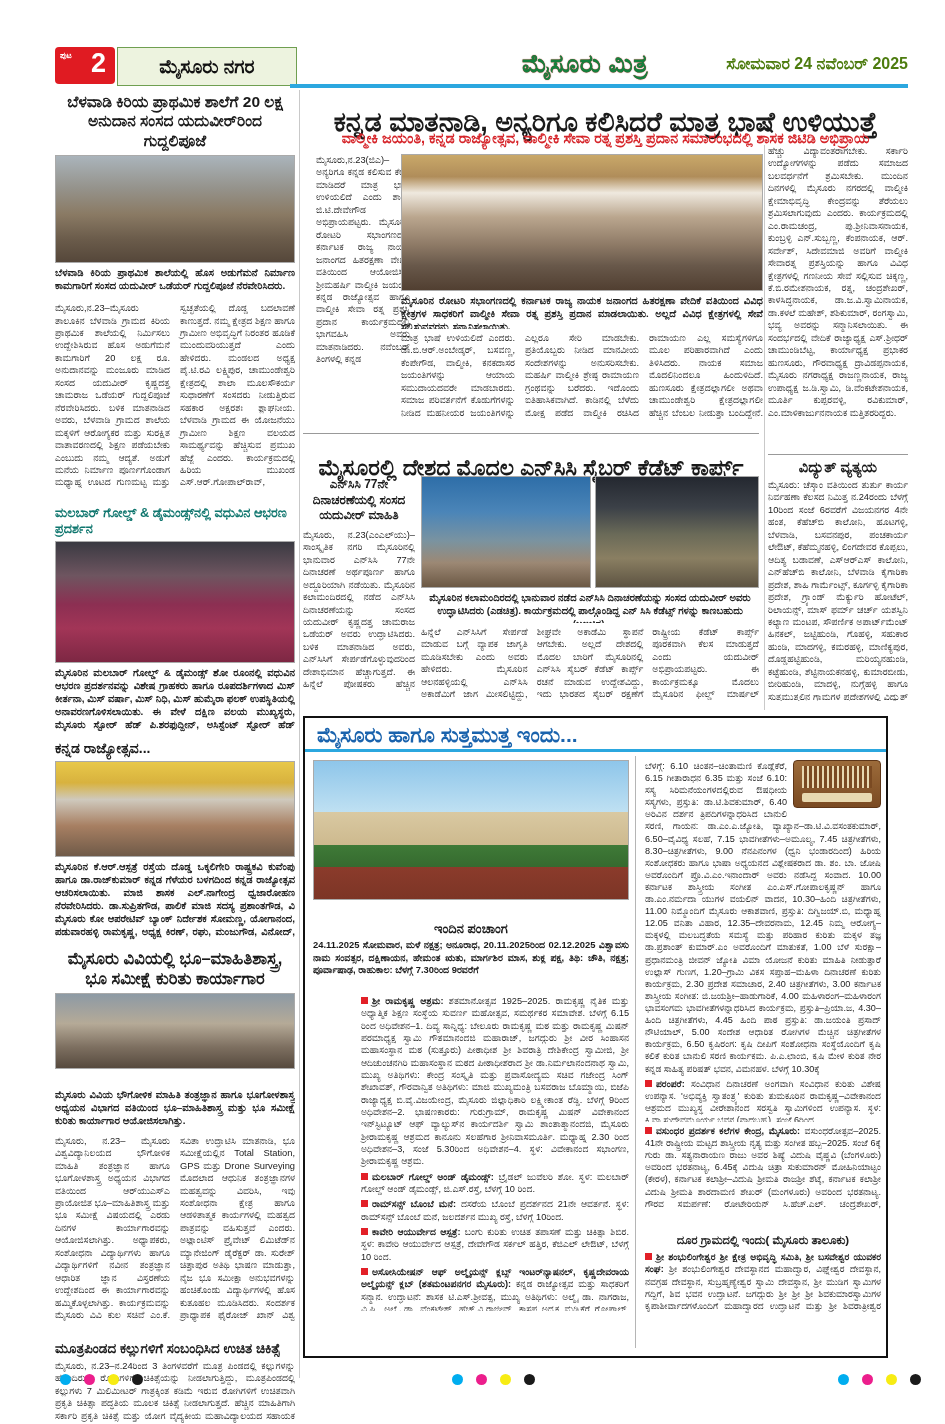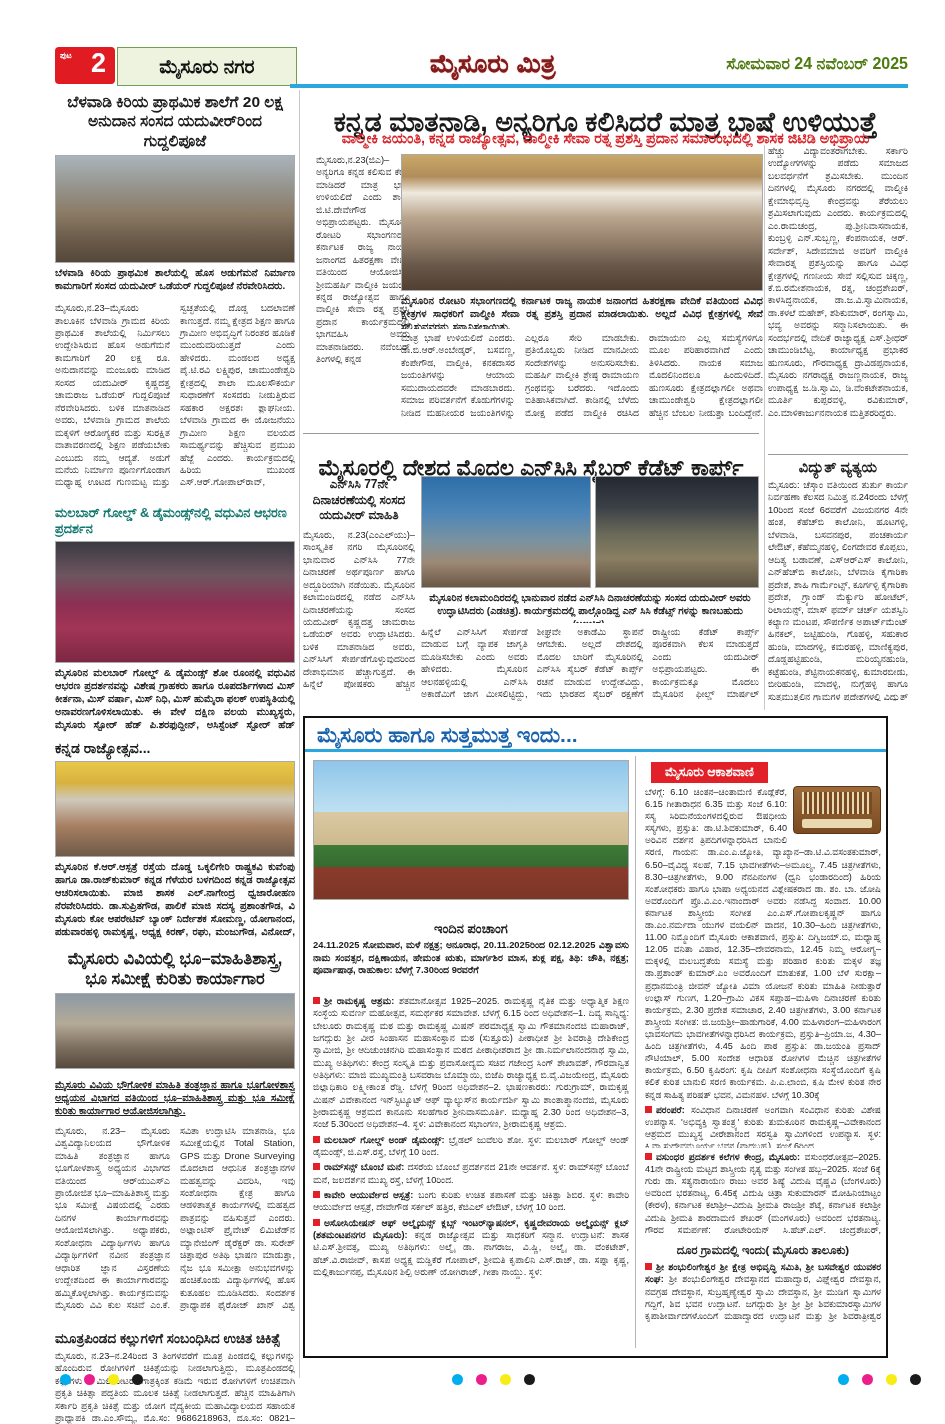--- a/index.html
+++ b/index.html
@@ -7,22 +7,22 @@
     font-family:"Liberation Sans","DejaVu Sans",sans-serif;color:#1a1a1a;overflow:hidden;}
   .abs{position:absolute;}
   .jz{text-align:justify;}
   .ov{overflow:hidden;}
   
   .badge{left:55px;top:47px;width:60px;height:37px;background:#e01b22;border-radius:4px;color:#fff;}
   .badge .pg-word{position:absolute;left:5px;top:4px;font-size:8px;font-weight:700;}
   .badge .pg-num{position:absolute;right:9px;top:1px;font-size:27px;font-weight:700;}
   .secbox{left:117px;top:47px;width:178px;height:37px;background:#edf3df;border:1.5px solid #6f9f50;
     display:flex;align-items:center;justify-content:center;font-size:19px;font-weight:700;color:#111;}
-  .masthead{left:430px;top:49px;width:310px;text-align:left;font-size:25px;font-weight:700;
-    color:#7f1d1d;letter-spacing:.5px;text-shadow:0 0 1px #a00;}
+  .masthead{left:430px;top:49px;width:310px;text-align:center;font-size:25px;font-weight:700;
+    color:#15803d;letter-spacing:.5px;text-shadow:0 0 1px #a00;}
   .dateline{right:37px;top:55px;font-size:16px;font-weight:700;color:#4d7c0f;}
   .blue-rule{left:290px;top:84px;width:618px;height:3.5px;background:#2ba7df;}
   .vdiv{width:1px;background:#c9c9c9;}
   .hdiv{height:1px;background:#999;}
   
   .ph{background:#888;border:1px solid #aaa;box-sizing:border-box;}
   .p-ground{background:linear-gradient(180deg,#aab4bb 0%,#95938c 30%,#8a7a64 55%,#6b5c4b 78%,#55473a 100%);}
   .p-stage{background:linear-gradient(180deg,#c9a869 0%,#b08d5a 16%,#efe9df 28%,#baa68e 46%,#8f7b67 66%,#68584a 82%,#513f31 100%);}
   .p-jewel{background:linear-gradient(180deg,#3a3a42 0%,#6e5560 28%,#8c2f52 52%,#a23557 72%,#7d2743 100%);}
   .p-raj{background:linear-gradient(180deg,#e8c84a 0%,#d8b23e 22%,#cfc9bd 40%,#a77f62 68%,#6f5a48 100%);}
@@ -58,37 +58,37 @@
   .ncc-cap{left:421px;top:591px;width:338px;height:32px;text-align:center;}
   .ncc-cols{left:421px;top:626px;width:338px;height:80px;column-count:3;column-gap:9px;}
   
   .bbox{left:303px;top:716px;width:585px;height:642px;border:2px solid #111;box-sizing:border-box;background:#fff;}
   .bb-title{padding:5px 12px 2px;font-size:21px;font-weight:700;color:#1a63ad;}
   .bb-rule{height:3px;background:#2ba7df;}
   .bb-left{left:8px;top:42px;width:316px;}
   .panch-title{text-align:center;font-weight:700;font-size:13px;margin:21px 0 2px;}
   .panch-text{font-size:9.4px;font-weight:600;line-height:1.35;height:52px;}
   .events{font-size:9.2px;line-height:1.34;height:316px;margin-top:4px;}
-  .ev{margin-bottom:3px;}
+  .ev{margin-bottom:3px;margin-left:48px;}
   .bullet{display:inline-block;width:7px;height:7px;background:#e22028;margin-right:4px;}
   .lead{font-weight:700;}
   .bb-div{left:330px;top:38px;bottom:8px;width:1px;background:#b5b5b5;}
   .bb-right{left:340px;top:42px;width:236px;font-size:9.1px;line-height:1.33;}
   .ak-row{position:relative;height:26px;}
   .ak-title{position:absolute;left:6px;top:2px;background:#e22028;color:#fff;font-weight:700;
     font-size:12.5px;padding:2px 14px;}
   .ak-body{text-align:justify;height:300px;overflow:hidden;}
   .radio{float:right;width:86px;height:46px;margin:0 0 3px 6px;position:relative;
     background:linear-gradient(180deg,#9c6b3a,#7a4a22);border:1px solid #5d3517;border-radius:4px;}
   .radio-grill{position:absolute;left:8px;right:8px;top:5px;height:22px;
     background:repeating-linear-gradient(90deg,#e8d9b0 0 2px,#7a4a22 2px 5px);}
   .radio-dial{position:absolute;left:8px;right:8px;bottom:5px;height:9px;background:#e8d9b0;border-radius:2px;}
   .runover{margin-top:3px;}
   .item-para{overflow:hidden;text-align:justify;margin-top:3px;}
-  .taluk-head{text-align:center;font-weight:700;font-size:11.5px;margin:4px 0 2px;}
+  .taluk-head{text-align:center;font-weight:700;font-size:11.5px;margin:20px 0 2px;}
   
   .dots{display:flex;gap:13px;}
   .dot{width:11px;height:11px;border-radius:50%;}
   .c{background:#00adef;} .m{background:#ec1e8c;} .y{background:#f7ec13;} .k{background:#1a1a1a;}
 </style>
 </head>
 <body>
 
 <div id="canvas">
 
@@ -112,21 +112,21 @@
     <div class="cap jz" style="height:32px;margin:3px 0 4px;">ಬೆಳವಾಡಿ ಕಿರಿಯ ಪ್ರಾಥಮಿಕ ಶಾಲೆಯಲ್ಲಿ ಹೊಸ ಅಡುಗೆಮನೆ ನಿರ್ಮಾಣ ಕಾಮಗಾರಿಗೆ ಸಂಸದ ಯದುವೀರ್ ಒಡೆಯರ್ ಗುದ್ದಲಿಪೂಜೆ ನೆರವೇರಿಸಿದರು.</div>
     <div class="body two-col jz ov" style="height:196px;">ಮೈಸೂರು,ನ.23–ಮೈಸೂರು ತಾಲೂಕಿನ ಬೆಳವಾಡಿ ಗ್ರಾಮದ ಕಿರಿಯ ಪ್ರಾಥಮಿಕ ಶಾಲೆಯಲ್ಲಿ ನಿರ್ಮಿಸಲು ಉದ್ದೇಶಿಸಿರುವ ಹೊಸ ಅಡುಗೆಮನೆ ಕಾಮಗಾರಿಗೆ 20 ಲಕ್ಷ ರೂ. ಅನುದಾನವನ್ನು ಮಂಜೂರು ಮಾಡಿದ ಸಂಸದ ಯದುವೀರ್ ಕೃಷ್ಣದತ್ತ ಚಾಮರಾಜ ಒಡೆಯರ್ ಗುದ್ದಲಿಪೂಜೆ ನೆರವೇರಿಸಿದರು. ಬಳಿಕ ಮಾತನಾಡಿದ ಅವರು, ಬೆಳವಾಡಿ ಗ್ರಾಮದ ಶಾಲೆಯ ಮಕ್ಕಳಿಗೆ ಆರೋಗ್ಯಕರ ಮತ್ತು ಸುರಕ್ಷಿತ ವಾತಾವರಣದಲ್ಲಿ ಶಿಕ್ಷಣ ಪಡೆಯಬೇಕು ಎಂಬುದು ನಮ್ಮ ಆದ್ಯತೆ. ಅಡುಗೆ ಮನೆಯ ನಿರ್ಮಾಣ ಪೂರ್ಣಗೊಂಡಾಗ ಮಧ್ಯಾಹ್ನ ಊಟದ ಗುಣಮಟ್ಟ ಮತ್ತು ಸ್ವಚ್ಛತೆಯಲ್ಲಿ ದೊಡ್ಡ ಬದಲಾವಣೆ ಕಾಣುತ್ತದೆ. ನಮ್ಮ ಕ್ಷೇತ್ರದ ಶಿಕ್ಷಣ ಹಾಗೂ ಗ್ರಾಮೀಣ ಅಭಿವೃದ್ಧಿಗೆ ನಿರಂತರ ಹೂಡಿಕೆ ಮುಂದುವರಿಯುತ್ತದೆ ಎಂದು ಹೇಳಿದರು. ಮಂಡಲದ ಅಧ್ಯಕ್ಷ ಪೈ.ಟಿ.ರವಿ ಲಕ್ಷ್ಮಿಪುರ, ಚಾಮುಂಡೇಶ್ವರಿ ಕ್ಷೇತ್ರದಲ್ಲಿ ಶಾಲಾ ಮೂಲಸೌಕರ್ಯ ಸುಧಾರಣೆಗೆ ಸಂಸದರು ನೀಡುತ್ತಿರುವ ಸಹಕಾರ ಅಕ್ಷರಶಃ ಶ್ಲಾಘನೀಯ. ಬೆಳವಾಡಿ ಗ್ರಾಮದ ಈ ಯೋಜನೆಯು ಗ್ರಾಮೀಣ ಶಿಕ್ಷಣ ವಲಯದ ಸಾಮರ್ಥ್ಯವನ್ನು ಹೆಚ್ಚಿಸುವ ಪ್ರಮುಖ ಹೆಜ್ಜೆ ಎಂದರು. ಕಾರ್ಯಕ್ರಮದಲ್ಲಿ ಹಿರಿಯ ಮುಖಂಡ ಎಸ್.ಆರ್.ಗೋಪಾಲ್‌ರಾವ್, ಮೋನಿಕಾ, ಕೊಡಗಳ್ಳಿ ದೇವಮ್ಮ, ಸುನಿಲ್, ಮಹಾಶಕ್ತಿ ಕೇಂದ್ರದ ಅಧ್ಯಕ್ಷ ಕುಮಾರ್, ಶರತ್, ಮೋಹನಗೌಡ, ನಂಜುಂಡೇಗೌಡ, ಬೆಳವಾಡಿ ಮಂಜುನಾಥ್, ಬಸವಣ್ಣ, ಯೋಗೇಶ್ ಇನ್ನಿತರರಿದ್ದರು.</div>
     <div class="mal-head">ಮಲಬಾರ್ ಗೋಲ್ಡ್ &amp; ಡೈಮಂಡ್ಸ್‌ನಲ್ಲಿ ವಧುವಿನ ಆಭರಣ ಪ್ರದರ್ಶನ</div>
     <div class="ph p-jewel" style="height:122px;"></div>
     <div class="cap jz ov" style="height:66px;margin-top:3px;">ಮೈಸೂರಿನ ಮಲಬಾರ್ ಗೋಲ್ಡ್ &amp; ಡೈಮಂಡ್ಸ್ ಶೋ ರೂಂನಲ್ಲಿ ವಧುವಿನ ಆಭರಣ ಪ್ರದರ್ಶನವನ್ನು ವಿಶೇಷ ಗ್ರಾಹಕರು ಹಾಗೂ ರೂಪದರ್ಶಿಗಳಾದ ಮಿಸ್ ಕೀರ್ತನಾ, ಮಿಸ್ ವರ್ಷಾ, ಮಿಸ್ ನಿಧಿ, ಮಿಸ್ ಹುಮೈರಾ ಫಲಕ್ ಉಪಸ್ಥಿತಿಯಲ್ಲಿ ಅನಾವರಣಗೊಳಿಸಲಾಯಿತು. ಈ ವೇಳೆ ದಕ್ಷಿಣ ವಲಯ ಮುಖ್ಯಸ್ಥರು, ಮೈಸೂರು ಸ್ಟೋರ್ ಹೆಡ್ ಪಿ.ಶರಫುದ್ದೀನ್, ಅಸಿಸ್ಟೆಂಟ್ ಸ್ಟೋರ್ ಹೆಡ್ ಮೊಹಮ್ಮದ್ ಅನ್ವಾರ್, ಉಪ ಮುಖ್ಯಸ್ಥರು ದಯಾನಂದ, ಮಲಬಾರ್ ಸಿಬ್ಬಂದಿ ಉಪಸ್ಥಿತರಿದ್ದರು.</div>
     <div class="raj-head">ಕನ್ನಡ ರಾಜ್ಯೋತ್ಸವ...</div>
     <div class="ph p-raj" style="height:96px;"></div>
     <div class="cap jz ov" style="height:80px;margin-top:3px;">ಮೈಸೂರಿನ ಕೆ.ಆರ್.ಆಸ್ಪತ್ರೆ ರಸ್ತೆಯ ದೊಡ್ಡ ಒಕ್ಕಲಿಗೇರಿ ರಾಷ್ಟ್ರಕವಿ ಕುವೆಂಪು ಹಾಗೂ ಡಾ.ರಾಜ್‌ಕುಮಾರ್ ಕನ್ನಡ ಗೆಳೆಯರ ಬಳಗದಿಂದ ಕನ್ನಡ ರಾಜ್ಯೋತ್ಸವ ಆಚರಿಸಲಾಯಿತು. ಮಾಜಿ ಶಾಸಕ ಎಲ್.ನಾಗೇಂದ್ರ ಧ್ವಜಾರೋಹಣ ನೆರವೇರಿಸಿದರು. ಡಾ.ಸುಪ್ರಿತಗೌಡ, ಪಾಲಿಕೆ ಮಾಜಿ ಸದಸ್ಯ ಪ್ರಶಾಂತಗೌಡ, ವಿ ಮೈಸೂರು ಕೋ ಆಪರೇಟಿವ್ ಬ್ಯಾಂಕ್ ನಿರ್ದೇಶಕ ಸೋಮಣ್ಣ, ಯೋಗಾನಂದ, ಪಡುವಾರಹಳ್ಳಿ ರಾಮಕೃಷ್ಣ, ಅಧ್ಯಕ್ಷ ಕಿರಣ್, ರಘು, ಮಂಜುಗೌಡ, ವಿನೋದ್, ರಾಘವೇಂದ್ರ, ಜ್ಞಾನಪ್ರಕಾಶ್, ಯಶವಂತ, ನಾಗೇಶ್, ಸೂರಿ, ಮಂಜುನಾಥಗೌಡ, ನಿಖಿಲ್ ಇದ್ದರು.</div>
     <div class="work-head">ಮೈಸೂರು ವಿವಿಯಲ್ಲಿ ಭೂ–ಮಾಹಿತಿಶಾಸ್ತ್ರ, ಭೂ ಸಮೀಕ್ಷೆ ಕುರಿತು ಕಾರ್ಯಾಗಾರ</div>
     <div class="ph p-work" style="height:76px;"></div>
-    <div class="cap jz ov" style="height:44px;margin-top:9px;text-decoration:underline;">ಮೈಸೂರು ವಿವಿಯ ಭೌಗೋಳಿಕ ಮಾಹಿತಿ ತಂತ್ರಜ್ಞಾನ ಹಾಗೂ ಭೂಗೋಳಶಾಸ್ತ್ರ ಅಧ್ಯಯನ ವಿಭಾಗದ ವತಿಯಿಂದ ಭೂ–ಮಾಹಿತಿಶಾಸ್ತ್ರ ಮತ್ತು ಭೂ ಸಮೀಕ್ಷೆ ಕುರಿತು ಕಾರ್ಯಾಗಾರ ಆಯೋಜಿಸಲಾಗಿತ್ತು.</div>
+    <div class="cap jz ov" style="height:44px;margin-top:19px;">ಮೈಸೂರು ವಿವಿಯ ಭೌಗೋಳಿಕ ಮಾಹಿತಿ ತಂತ್ರಜ್ಞಾನ ಹಾಗೂ ಭೂಗೋಳಶಾಸ್ತ್ರ ಅಧ್ಯಯನ ವಿಭಾಗದ ವತಿಯಿಂದ ಭೂ–ಮಾಹಿತಿಶಾಸ್ತ್ರ ಮತ್ತು ಭೂ ಸಮೀಕ್ಷೆ ಕುರಿತು ಕಾರ್ಯಾಗಾರ ಆಯೋಜಿಸಲಾಗಿತ್ತು.</div>
     <div class="body two-col jz ov" style="height:198px;margin-top:3px;">ಮೈಸೂರು, ನ.23– ಮೈಸೂರು ವಿಶ್ವವಿದ್ಯಾನಿಲಯದ ಭೌಗೋಳಿಕ ಮಾಹಿತಿ ತಂತ್ರಜ್ಞಾನ ಹಾಗೂ ಭೂಗೋಳಶಾಸ್ತ್ರ ಅಧ್ಯಯನ ವಿಭಾಗದ ವತಿಯಿಂದ ಆರ್‌ಯುಎಸ್‌ಎ ಪ್ರಾಯೋಜಿತ ಭೂ–ಮಾಹಿತಿಶಾಸ್ತ್ರ ಮತ್ತು ಭೂ ಸಮೀಕ್ಷೆ ವಿಷಯದಲ್ಲಿ ಎರಡು ದಿನಗಳ ಕಾರ್ಯಾಗಾರವನ್ನು ಆಯೋಜಿಸಲಾಗಿತ್ತು. ಅಧ್ಯಾಪಕರು, ಸಂಶೋಧನಾ ವಿದ್ಯಾರ್ಥಿಗಳು ಹಾಗೂ ವಿದ್ಯಾರ್ಥಿಗಳಿಗೆ ನವೀನ ತಂತ್ರಜ್ಞಾನ ಆಧಾರಿತ ಜ್ಞಾನ ವಿಸ್ತರಣೆಯ ಉದ್ದೇಶದಿಂದ ಈ ಕಾರ್ಯಾಗಾರವನ್ನು ಹಮ್ಮಿಕೊಳ್ಳಲಾಗಿತ್ತು. ಕಾರ್ಯಕ್ರಮವನ್ನು ಮೈಸೂರು ವಿವಿ ಕುಲ ಸಚಿವೆ ಎಂ.ಕೆ. ಸವಿತಾ ಉದ್ಘಾಟಿಸಿ ಮಾತನಾಡಿ, ಭೂ ಸಮೀಕ್ಷೆಯಲ್ಲಿನ Total Station, GPS ಮತ್ತು Drone Surveying ಮೊದಲಾದ ಆಧುನಿಕ ತಂತ್ರಜ್ಞಾನಗಳ ಮಹತ್ವವನ್ನು ವಿವರಿಸಿ, ಇವು ಸಂಶೋಧನಾ ಕ್ಷೇತ್ರ ಹಾಗೂ ಆಡಳಿತಾತ್ಮಕ ಕಾರ್ಯಗಳಲ್ಲಿ ಮಹತ್ವದ ಪಾತ್ರವನ್ನು ವಹಿಸುತ್ತವೆ ಎಂದರು. ಅಟ್ಲಾಂಟಿಸ್ ಪ್ರೈವೇಟ್ ಲಿಮಿಟೆಡ್‌ನ ಮ್ಯಾನೇಜಿಂಗ್ ಡೈರೆಕ್ಟರ್ ಡಾ. ಸುರೇಶ್ ಚಿತ್ತಾಪುರ ಅತಿಥಿ ಭಾಷಣ ಮಾಡುತ್ತಾ, ನೈಜ ಭೂ ಸಮೀಕ್ಷಾ ಅನುಭವಗಳನ್ನು ಹಂಚಿಕೊಂಡು ವಿದ್ಯಾರ್ಥಿಗಳಲ್ಲಿ ಹೊಸ ಕುತೂಹಲ ಮೂಡಿಸಿದರು. ಸಂದರ್ಶಕ ಪ್ರಾಧ್ಯಾಪಕ ಫೈರೋಜ್ ಖಾನ್ ವಿಶ್ವ GIS ದಿನದ ಕುರಿತು ಮಾತನಾಡಿ, ಜಾಗತಿಕ ಮಟ್ಟದಲ್ಲಿ GISನ ವಿಸ್ತಾರ ಮತ್ತು ಅನ್ವಯಿಕತೆಯನ್ನು ವಿವರಿಸಿದರು. ವಿಭಾಗದ ಸಂಯೋಜಕಿ ಪ್ರೊ.ಜಯಿತ್ರಿ ಸ್ವಾಗತಿಸಿದರು. ವಿಭಾಗದ ಅಧ್ಯಕ್ಷ ಪೃಥ್ವಿಚಂದ್ರರವರು ಅಧ್ಯಕ್ಷತೆ ವಹಿಸಿದ್ದರು.</div>
     <div class="kid-head">ಮೂತ್ರಪಿಂಡದ ಕಲ್ಲುಗಳಿಗೆ ಸಂಬಂಧಿಸಿದ ಉಚಿತ ಚಿಕಿತ್ಸೆ</div>
     <div class="body jz ov" style="height:80px;">ಮೈಸೂರು, ನ.23–ನ.24ರಿಂದ 3 ತಿಂಗಳವರೆಗೆ ಮೂತ್ರ ಪಿಂಡದಲ್ಲಿ ಕಲ್ಲುಗಳನ್ನು ಹೊಂದಿರುವ ರೋಗಿಗಳಿಗೆ ಚಿಕಿತ್ಸೆಯನ್ನು ನೀಡಲಾಗುತ್ತಿದ್ದು, ಮೂತ್ರಪಿಂಡದಲ್ಲಿ ಕಲ್ಲುಗಳು 7 ಮಿಲಿಮೀಟರ್ ಗಾತ್ರಕ್ಕಿಂತ ಕಡಿಮೆ ಇರುವ ರೋಗಿಗಳಿಗೆ ಉಚಿತವಾಗಿ ಪ್ರಕೃತಿ ಚಿಕಿತ್ಸಾ ಪದ್ಧತಿಯ ಮೂಲಕ ಚಿಕಿತ್ಸೆ ನೀಡಲಾಗುತ್ತದೆ. ಹೆಚ್ಚಿನ ಮಾಹಿತಿಗಾಗಿ ಸರ್ಕಾರಿ ಪ್ರಕೃತಿ ಚಿಕಿತ್ಸೆ ಮತ್ತು ಯೋಗ ವೈದ್ಯಕೀಯ ಮಹಾವಿದ್ಯಾಲಯದ ಸಹಾಯಕ ಪ್ರಾಧ್ಯಾಪಕಿ ಡಾ.ಎಂ.ಸೌಮ್ಯ, ಮೊ.ಸಂ: 9686218963, ದೂ.ಸಂ: 0821–2512121 ಸಂಪರ್ಕಿಸಬಹುದಾಗಿದೆ ಎಂದು ಪ್ರಕಟಣೆ ತಿಳಿಸಿದೆ.</div>
   </div>
 
   <h1 class="abs main-head">ಕನ್ನಡ ಮಾತನಾಡಿ, ಅನ್ಯರಿಗೂ ಕಲಿಸಿದರೆ ಮಾತ್ರ ಭಾಷೆ ಉಳಿಯುತ್ತೆ</h1>
   <div class="abs main-sub">ವಾಲ್ಮೀಕಿ ಜಯಂತಿ, ಕನ್ನಡ ರಾಜ್ಯೋತ್ಸವ, ವಾಲ್ಮೀಕಿ ಸೇವಾ ರತ್ನ ಪ್ರಶಸ್ತಿ ಪ್ರದಾನ ಸಮಾರಂಭದಲ್ಲಿ ಶಾಸಕ ಜಿಟಿಡಿ ಅಭಿಪ್ರಾಯ</div>
   <div class="abs main-intro body jz ov">ಮೈಸೂರು,ನ.23(ಜಿಎ)–ಅನ್ಯರಿಗೂ ಕನ್ನಡ ಕಲಿಸುವ ಕೆಲಸ ಮಾಡಿದರೆ ಮಾತ್ರ ಭಾಷೆ ಉಳಿಯಲಿದೆ ಎಂದು ಶಾಸಕ ಜಿ.ಟಿ.ದೇವೇಗೌಡ ಅಭಿಪ್ರಾಯಪಟ್ಟರು. ಮೈಸೂರಿನ ರೋಟರಿ ಸಭಾಂಗಣದಲ್ಲಿ ಕರ್ನಾಟಕ ರಾಜ್ಯ ನಾಯಕ ಜನಾಂಗದ ಹಿತರಕ್ಷಣಾ ವೇದಿಕೆ ವತಿಯಿಂದ ಆಯೋಜಿಸಿದ್ದ ಶ್ರೀಮಹರ್ಷಿ ವಾಲ್ಮೀಕಿ ಜಯಂತಿ, ಕನ್ನಡ ರಾಜ್ಯೋತ್ಸವ ಹಾಗೂ ವಾಲ್ಮೀಕಿ ಸೇವಾ ರತ್ನ ಪ್ರಶಸ್ತಿ ಪ್ರದಾನ ಕಾರ್ಯಕ್ರಮದಲ್ಲಿ ಭಾಗವಹಿಸಿ ಅವರು ಮಾತನಾಡಿದರು. ನವೆಂಬರ್ ತಿಂಗಳಲ್ಲಿ ಕನ್ನಡ</div>
   <div class="abs main-photo ph p-stage"></div>
   <div class="abs main-cap cap jz ov">ಮೈಸೂರಿನ ರೋಟರಿ ಸಭಾಂಗಣದಲ್ಲಿ ಕರ್ನಾಟಕ ರಾಜ್ಯ ನಾಯಕ ಜನಾಂಗದ ಹಿತರಕ್ಷಣಾ ವೇದಿಕೆ ವತಿಯಿಂದ ವಿವಿಧ ಕ್ಷೇತ್ರಗಳ ಸಾಧಕರಿಗೆ ವಾಲ್ಮೀಕಿ ಸೇವಾ ರತ್ನ ಪ್ರಶಸ್ತಿ ಪ್ರದಾನ ಮಾಡಲಾಯಿತು. ಅಲ್ಲದೆ ವಿವಿಧ ಕ್ಷೇತ್ರಗಳಲ್ಲಿ ಸೇವೆ ಸಲ್ಲಿಸುವವರನ್ನು ಸನ್ಮಾನಿಸಲಾಯಿತು.</div>
@@ -162,23 +162,20 @@
       <div class="events ov jz">
         <div class="ev"><span class="bullet"></span><span class="lead">ಶ್ರೀ ರಾಮಕೃಷ್ಣ ಆಶ್ರಮ:</span> <span>ಶತಮಾನೋತ್ಸವ 1925–2025. ರಾಮಕೃಷ್ಣ ನೈತಿಕ ಮತ್ತು ಅಧ್ಯಾತ್ಮಿಕ ಶಿಕ್ಷಣ ಸಂಸ್ಥೆಯ ಸುವರ್ಣ ಮಹೋತ್ಸವ, ಸಮರ್ಥಕರ ಸಮಾವೇಶ. ಬೆಳಗ್ಗೆ 6.15 ರಿಂದ ಅಧಿವೇಶನ–1. ದಿವ್ಯ ಸಾನ್ನಿಧ್ಯ: ಬೇಲೂರು ರಾಮಕೃಷ್ಣ ಮಠ ಮತ್ತು ರಾಮಕೃಷ್ಣ ಮಿಷನ್ ಪರಮಾಧ್ಯಕ್ಷ ಸ್ವಾಮಿ ಗೌತಮಾನಂದಜಿ ಮಹಾರಾಜ್, ಜಗದ್ಗುರು ಶ್ರೀ ವೀರ ಸಿಂಹಾಸನ ಮಹಾಸಂಸ್ಥಾನ ಮಠ (ಸುತ್ತೂರು) ಪೀಠಾಧೀಶ ಶ್ರೀ ಶಿವರಾತ್ರಿ ದೇಶಿಕೇಂದ್ರ ಸ್ವಾಮೀಜಿ, ಶ್ರೀ ಆದಿಚುಂಚನಗಿರಿ ಮಹಾಸಂಸ್ಥಾನ ಮಠದ ಪೀಠಾಧೀಶರಾದ ಶ್ರೀ ಡಾ.ನಿರ್ಮಲಾನಂದನಾಥ ಸ್ವಾಮಿ, ಮುಖ್ಯ ಅತಿಥಿಗಳು: ಕೇಂದ್ರ ಸಂಸ್ಕೃತಿ ಮತ್ತು ಪ್ರವಾಸೋದ್ಯಮ ಸಚಿವ ಗಜೇಂದ್ರ ಸಿಂಗ್ ಶೇಖಾವತ್, ಗೌರವಾನ್ವಿತ ಅತಿಥಿಗಳು: ಮಾಜಿ ಮುಖ್ಯಮಂತ್ರಿ ಬಸವರಾಜ ಬೊಮ್ಮಾಯಿ, ಬಿಜೆಪಿ ರಾಜ್ಯಾಧ್ಯಕ್ಷ ಬಿ.ವೈ.ವಿಜಯೇಂದ್ರ, ಮೈಸೂರು ಜಿಲ್ಲಾಧಿಕಾರಿ ಲಕ್ಷ್ಮೀಕಾಂತ ರೆಡ್ಡಿ. ಬೆಳಗ್ಗೆ 9ರಿಂದ ಅಧಿವೇಶನ–2. ಭಾಷಣಕಾರರು: ಗುರುಗ್ರಾಮ್, ರಾಮಕೃಷ್ಣ ಮಿಷನ್ ವಿವೇಕಾನಂದ ಇನ್‌ಸ್ಟಿಟ್ಯೂಟ್ ಆಫ್ ವ್ಯಾಲ್ಯುಸ್‌ನ ಕಾರ್ಯದರ್ಶಿ ಸ್ವಾಮಿ ಶಾಂತಾತ್ಮಾನಂದಜಿ, ಮೈಸೂರು ಶ್ರೀರಾಮಕೃಷ್ಣ ಆಶ್ರಮದ ಕಾನೂನು ಸಲಹೆಗಾರ ಶ್ರೀನಿವಾಸಮೂರ್ತಿ. ಮಧ್ಯಾಹ್ನ 2.30 ರಿಂದ ಅಧಿವೇಶನ–3, ಸಂಜೆ 5.30ರಿಂದ ಅಧಿವೇಶನ–4. ಸ್ಥಳ: ವಿವೇಕಾನಂದ ಸಭಾಂಗಣ, ಶ್ರೀರಾಮಕೃಷ್ಣ ಆಶ್ರಮ.</span></div>
         <div class="ev"><span class="bullet"></span><span class="lead">ಮಲಬಾರ್ ಗೋಲ್ಡ್ ಅಂಡ್ ಡೈಮಂಡ್ಸ್:</span> <span>ಬ್ರೈಡಲ್ ಜುವೆಲರಿ ಶೋ. ಸ್ಥಳ: ಮಲಬಾರ್ ಗೋಲ್ಡ್ ಆಂಡ್ ಡೈಮಂಡ್ಸ್, ಜಿ.ಎಸ್.ರಸ್ತೆ, ಬೆಳಗ್ಗೆ 10 ರಿಂದ.</span></div>
         <div class="ev"><span class="bullet"></span><span class="lead">ರಾಮ್‌ಸನ್ಸ್ ಬೊಂಬೆ ಮನೆ:</span> <span>ದಸರೆಯ ಬೊಂಬೆ ಪ್ರದರ್ಶನದ 21ನೇ ಆವರ್ತನೆ. ಸ್ಥಳ: ರಾಮ್‌ಸನ್ಸ್ ಬೊಂಬೆ ಮನೆ, ಜಲದರ್ಶನ ಮುಖ್ಯ ರಸ್ತೆ, ಬೆಳಗ್ಗೆ 10ರಿಂದ.</span></div>
         <div class="ev"><span class="bullet"></span><span class="lead">ಕಾವೇರಿ ಆಯುರ್ವೇದ ಆಸ್ಪತ್ರೆ:</span> <span>ಬಂಗು ಕುರಿತು ಉಚಿತ ತಪಾಸಣೆ ಮತ್ತು ಚಿಕಿತ್ಸಾ ಶಿಬಿರ. ಸ್ಥಳ: ಕಾವೇರಿ ಆಯುರ್ವೇದ ಆಸ್ಪತ್ರೆ, ದೇವೇಗೌಡ ಸರ್ಕಲ್ ಹತ್ತಿರ, ಕೆಜಿಎಲ್ ಲೇಔಟ್, ಬೆಳಗ್ಗೆ 10 ರಿಂದ.</span></div>
         <div class="ev"><span class="bullet"></span><span class="lead">ಅಸೋಸಿಯೇಷನ್ ಆಫ್ ಅಲ್ಮೈಯನ್ಸ್ ಕ್ಲಬ್ಸ್ ಇಂಟರ್‌ನ್ಯಾಷನಲ್, ಕೃಷ್ಣದೇವರಾಯ ಅಲ್ಮೈಯನ್ಸ್ ಕ್ಲಬ್ (ಶತಮಂಟಪನಗರ ಮೈಸೂರು):</span> <span>ಕನ್ನಡ ರಾಜ್ಯೋತ್ಸವ ಮತ್ತು ಸಾಧಕರಿಗೆ ಸನ್ಮಾನ. ಉದ್ಘಾಟನೆ: ಶಾಸಕ ಟಿ.ಎಸ್.ಶ್ರೀವತ್ಸ, ಮುಖ್ಯ ಅತಿಥಿಗಳು: ಅಲ್ಮೈ ಡಾ. ನಾಗರಾಜ, ವಿ.ಷ್ಣಿ, ಅಲ್ಮೈ ಡಾ. ವೆಂಕಟೇಶ್, ಹೆಚ್.ವಿ.ರಾಜೀವ್, ಕಾಸಪ ಅಧ್ಯಕ್ಷ ಮಡ್ಡಿಕೆರೆ ಗೋಪಾಲ್, ಶ್ರೀಮತಿ ಕೃಪಾಲಿನಿ ಎಸ್.ರಾಜ್, ಡಾ. ಸಪ್ನಾ ಕೃಷ್ಣ, ಮಲ್ಲಿಕಾರ್ಜುನಪ್ಪ, ಮೈಸೂರಿನ ಶಿಲ್ಪಿ ಅರುಣ್ ಯೋಗಿರಾಜ್, ಗೀತಾ ನಾಯ್ಡು. ಸ್ಥಳ:</span></div>
       </div>
     </div>
 
     <div class="abs bb-right">
-      <div class="ak-row">
-        <span class="ak-title">ಮೈಸೂರು ಆಕಾಶವಾಣಿ</span>
-      </div>
       <div class="ak-body">
         <span class="radio">
           <span class="radio-grill"></span>
           <span class="radio-dial"></span>
         </span>
         <span>ಬೆಳಗ್ಗೆ: 6.10 ಚಿಂತನ–ಚಿಂತಾಮಣಿ ಕೊಡ್ಲೆಕೆರೆ, 6.15 ಗೀತಾರಾಧನ 6.35 ಮತ್ತು ಸಂಜೆ 6.10: ಸಸ್ಯ ಸಿರಿಮನೆಯಂಗಳದಲ್ಲಿರುವ ಔಷಧೀಯ ಸಸ್ಯಗಳು, ಪ್ರಸ್ತುತಿ: ಡಾ.ಟಿ.ಶಿವಕುಮಾರ್, 6.40 ಅರಿವಿನ ದರ್ಶನ ತ್ರಿಪದಿಗಳನ್ನಾಧರಿಸಿದ ಬಾನುಲಿ ಸರಣಿ, ಗಾಯನ: ಡಾ.ಎಂ.ಎ.ಜ್ಯೋತಿ, ವ್ಯಾಖ್ಯಾನ–ಡಾ.ಟಿ.ವಿ.ವಸಂತಕುಮಾರ್, 6.50–ವೈವಿಧ್ಯ ಸಲಹೆ, 7.15 ಭಾವಗೀತೆಗಳು–ಅಮೂಲ್ಯ, 7.45 ಚಿತ್ರಗೀತೆಗಳು, 8.30–ಚಿತ್ರಗೀತೆಗಳು, 9.00 ನೆನಪಿನಂಗಳ (ಧ್ವನಿ ಭಂಡಾರದಿಂದ) ಹಿರಿಯ ಸಂಶೋಧಕರು ಹಾಗೂ ಭಾಷಾ ಅಧ್ಯಯನದ ವಿಶ್ಲೇಷಕರಾದ ಡಾ. ಶಂ. ಬಾ. ಜೋಷಿ ಅವರೊಂದಿಗೆ ಪ್ರೊ.ವಿ.ಎಂ.ಇನಾಂದಾರ್ ಅವರು ನಡೆಸಿದ್ದ ಸಂವಾದ. 10.00 ಕರ್ನಾಟಕ ಶಾಸ್ತ್ರೀಯ ಸಂಗೀತ ಎಂ.ಎಸ್.ಗೋಪಾಲಕೃಷ್ಣನ್ ಹಾಗೂ ಡಾ.ಎಂ.ನರ್ಮದಾ ಯುಗಳ ವಯಲಿನ್ ವಾದನ, 10.30–ಹಿಂದಿ ಚಿತ್ರಗೀತೆಗಳು, 11.00 ನಿಮ್ಮೊಂದಿಗೆ ಮೈಸೂರು ಆಕಾಶವಾಣಿ, ಪ್ರಸ್ತುತಿ: ದಿಗ್ವಿಜಯ್.ಬಿ, ಮಧ್ಯಾಹ್ನ 12.05 ವನಿತಾ ವಿಹಾರ, 12.35–ದೇವರನಾಮ, 12.45 ನಿಮ್ಮ ಆರೋಗ್ಯ–ಮಕ್ಕಳಲ್ಲಿ ಮಲಬದ್ಧತೆಯ ಸಮಸ್ಯೆ ಮತ್ತು ಪರಿಹಾರ ಕುರಿತು ಮಕ್ಕಳ ತಜ್ಞ ಡಾ.ಪ್ರಶಾಂತ್ ಕುಮಾರ್.ಎಂ ಅವರೊಂದಿಗೆ ಮಾತುಕತೆ, 1.00 ಬೆಳೆ ಸುರಕ್ಷಾ–ಪ್ರಧಾನಮಂತ್ರಿ ಜೀವನ್ ಜ್ಯೋತಿ ವಿಮಾ ಯೋಜನೆ ಕುರಿತು ಮಾಹಿತಿ ನೀಡುತ್ತಾರೆ ಉಲ್ಲಾಸ್ ಗುಣಗ, 1.20–ಗ್ರಾಮಿ ವಿಕಸ ಸಪ್ತಾಹ–ಮಹಿಳಾ ದಿನಾಚರಣೆ ಕುರಿತು ಕಾರ್ಯಕ್ರಮ, 2.30 ಪ್ರದೇಶ ಸಮಾಚಾರ, 2.40 ಚಿತ್ರಗೀತೆಗಳು, 3.00 ಕರ್ನಾಟಕ ಶಾಸ್ತ್ರೀಯ ಸಂಗೀತ: ಜಿ.ಜಯಶ್ರೀ–ಹಾಡುಗಾರಿಕೆ, 4.00 ಮಹಿಳಾರಂಗ–ಮಹಿಳಾರಂಗ ಭಾವಸಂಗಮ ಭಾವಗೀತೆಗಳನ್ನಾಧರಿಸಿದ ಕಾರ್ಯಕ್ರಮ, ಪ್ರಸ್ತುತಿ–ಪ್ರಿಯಾ.ಜ, 4.30–ಹಿಂದಿ ಚಿತ್ರಗೀತೆಗಳು, 4.45 ಹಿಂದಿ ಪಾಠ ಪ್ರಸ್ತುತಿ: ಡಾ.ಜಯಂತಿ ಪ್ರಸಾದ್ ನೌಟಿಯಾಲ್, 5.00 ಸಂದೇಶ ಆಧಾರಿತ ರೋಗಿಗಳ ಮೆಚ್ಚಿನ ಚಿತ್ರಗೀತೆಗಳ ಕಾರ್ಯಕ್ರಮ, 6.50 ಕೃಷಿರಂಗ: ಕೃಷಿ ದೀಪಿಗೆ ಸಂಶೋಧನಾ ಸಂಸ್ಥೆಯೊಂದಿಗೆ ಕೃಷಿ ಕಲಿಕೆ ಕುರಿತ ಬಾನುಲಿ ಸರಣಿ ಕಾರ್ಯಕ್ರಮ. ಪಿ.ಎ.ಛಾಂಬಿ, ಕೃಷಿ ಮೇಳ ಕುರಿತ ನೇರ ಫೋನ್ ಇನ್ ಕಾರ್ಯಕ್ರಮ. ಭಾಗವಹಿಸುತ್ತಾರೆ–ಮಂಡ್ಯದ ಕೃಷಿ ವಿಜ್ಞಾನಗಳ ವಿಶ್ವವಿದ್ಯಾಲಯದ ಸಂಶೋಧನಾ ನಿರ್ದೇಶಕರಾದ ಡಾ.ಜಿ.ಎಂ.ದೇವಗಿರಿ ಹಾಗೂ ವಿಸ್ತರಣಾ ನಿರ್ದೇಶಕರಾದ ಡಾ.ಸಿ. ರಾಮಚಂದ್ರ, ಪ್ರಸ್ತುತಿ–ಎನ್.ಕೇಶವಮೂರ್ತಿ, 7.45 ಕನ್ನಡ ಚಿತ್ರಗೀತೆಗಳು, 7.45 ಮಣಿಪಾಲದ ಮಣಿಪಾಲ್ ಅಕಾಡೆಮಿ ಆಫ್ ಹೈಯರ್ ಎಜುಕೇಷನ್ (MAHE)ನ 33ನೇ ಘಟಿಕೋತ್ಸವದ ಬಾನುಲಿ ವರದಿ. ಪ್ರಾಯೋಜಕರು–ಮಣಿಪಾಲ್ ಅಕಾಡೆಮಿ ಆಫ್ ಹೈಯರ್ ಎಜುಕೇಷನ್, ಮಣಿಪಾಲ. 8.00 ಯುವವಾಣಿ : ರಂಗಭೂಮಿ, ಧಾರಾವಾಹಿ, ಚಲನ ಚಿತ್ರ ನಟಿ ಹಾಗೂ ವಸ್ತ್ರ ವಿನ್ಯಾಸಕಿ ಮೈಸೂರಿನ ದೇವಲಾಪುರದ ಪ್ರಿಯ ಶತಮರ್ಷಣ ಅವರೊಂದಿಗೆ ಮಾತುಕತೆ. ಇವರೊಂದಿಗೆ ಭಾಗವಹಿಸುತ್ತಾರೆ ದಿಗ್ವಿಜಯ್.ಬಿ 8.30 ಹಿಂದಿ ಚಿತ್ರಗೀತೆಗಳು, 9.30 ಕರ್ನಾಟಕ ಶಾಸ್ತ್ರೀಯ ಸಂಗೀತ : ಜಿ.ಶ್ರೀಕಾಂತ್ ಹಾಡುಗಾರಿಕೆ, 10.00 ನಿನಾದ : ವೈಣಿಕ ವಾಗ್ಗೇಯ ವಾಹಿನಿ.</span>
       </div>
       <div class="runover">ಕನ್ನಡ ಸಾಹಿತ್ಯ ಪರಿಷತ್ ಭವನ, ವಿಮನಹಳ. ಬೆಳಗ್ಗೆ 10.30ಕ್ಕೆ</div>
       <div class="item-para" style="height:44px;"><span class="bullet"></span><span class="lead">ಪರಂಪರೆ:</span> <span>ಸಂವಿಧಾನ ದಿನಾಚರಣೆ ಅಂಗವಾಗಿ ಸಂವಿಧಾನ ಕುರಿತು ವಿಶೇಷ ಉಪನ್ಯಾಸ. 'ಅಭಿವ್ಯಕ್ತಿ ಸ್ವಾತಂತ್ರ್ಯ' ಕುರಿತು ತುಮಕೂರಿನ ರಾಮಕೃಷ್ಣ–ವಿವೇಕಾನಂದ ಆಶ್ರಮದ ಮುಖ್ಯಸ್ಥ ವೀರೇಶಾನಂದ ಸರಸ್ವತಿ ಸ್ವಾಮಿಗಳಿಂದ ಉಪನ್ಯಾಸ. ಸ್ಥಳ: ಕಿ.ವಾ.ಸುದೇವಮೂರ್ಯ ಭವನ (ನಾದಬ್ರಹ್ಮ), ಸಂಜೆ 6ರಿಂದ.</span></div>
       <div class="item-para" style="height:88px;"><span class="bullet"></span><span class="lead">ವಸುಂಧರ ಪ್ರದರ್ಶಕ ಕಲೆಗಳ ಕೇಂದ್ರ, ಮೈಸೂರು:</span> <span>ವಸುಂಧರೋತ್ಸವ–2025. 41ನೇ ರಾಷ್ಟ್ರೀಯ ಮಟ್ಟದ ಶಾಸ್ತ್ರೀಯ ನೃತ್ಯ ಮತ್ತು ಸಂಗೀತ ಹಬ್ಬ–2025. ಸಂಜೆ 6ಕ್ಕೆ ಗುರು ಡಾ. ಸತ್ಯನಾರಾಯಣ ರಾಜು ಅವರ ಶಿಷ್ಯೆ ವಿದುಷಿ ವೈಷ್ಣವಿ (ಬೆಂಗಳೂರು) ಅವರಿಂದ ಭರತನಾಟ್ಯ, 6.45ಕ್ಕೆ ವಿದುಷಿ ಚಿತ್ರಾ ಸುಕುಮಾರನ್ ಮೋಹಿನಿಯಾಟ್ಟಂ (ಕೇರಳ), ಕರ್ನಾಟಕ ಕಲಾಶ್ರೀ–ವಿದುಷಿ ಶ್ರೀಮತಿ ರಾಜಶ್ರೀ ಶೆಟ್ಕೆ, ಕರ್ನಾಟಕ ಕಲಾಶ್ರೀ ವಿದುಷಿ ಶ್ರೀಮತಿ ಶಾರದಾಮಣಿ ಶೇಖರ್ (ಮಂಗಳೂರು) ಅವರಿಂದ ಭರತನಾಟ್ಯ. ಗೌರವ ಸಮರ್ಪಣೆ: ರೋಟೇರಿಯನ್ ಸಿ.ಹೆಚ್.ಎಲ್. ಚಂದ್ರಶೇಖರ್, ರೋಟೇರಿಯನ್ ಪಿಹೆಚ್ಎಲ್ ವಿರೂಪಾಕ್ಷ. ಸ್ಥಳ: ವಸುಂಧರ ಭವನ, ಕಾಮಾಕ್ಷಿ ಆಸ್ಪತ್ರೆ ರಸ್ತೆ, ಸರಸ್ವತಿಪುರಂ.</span></div>

